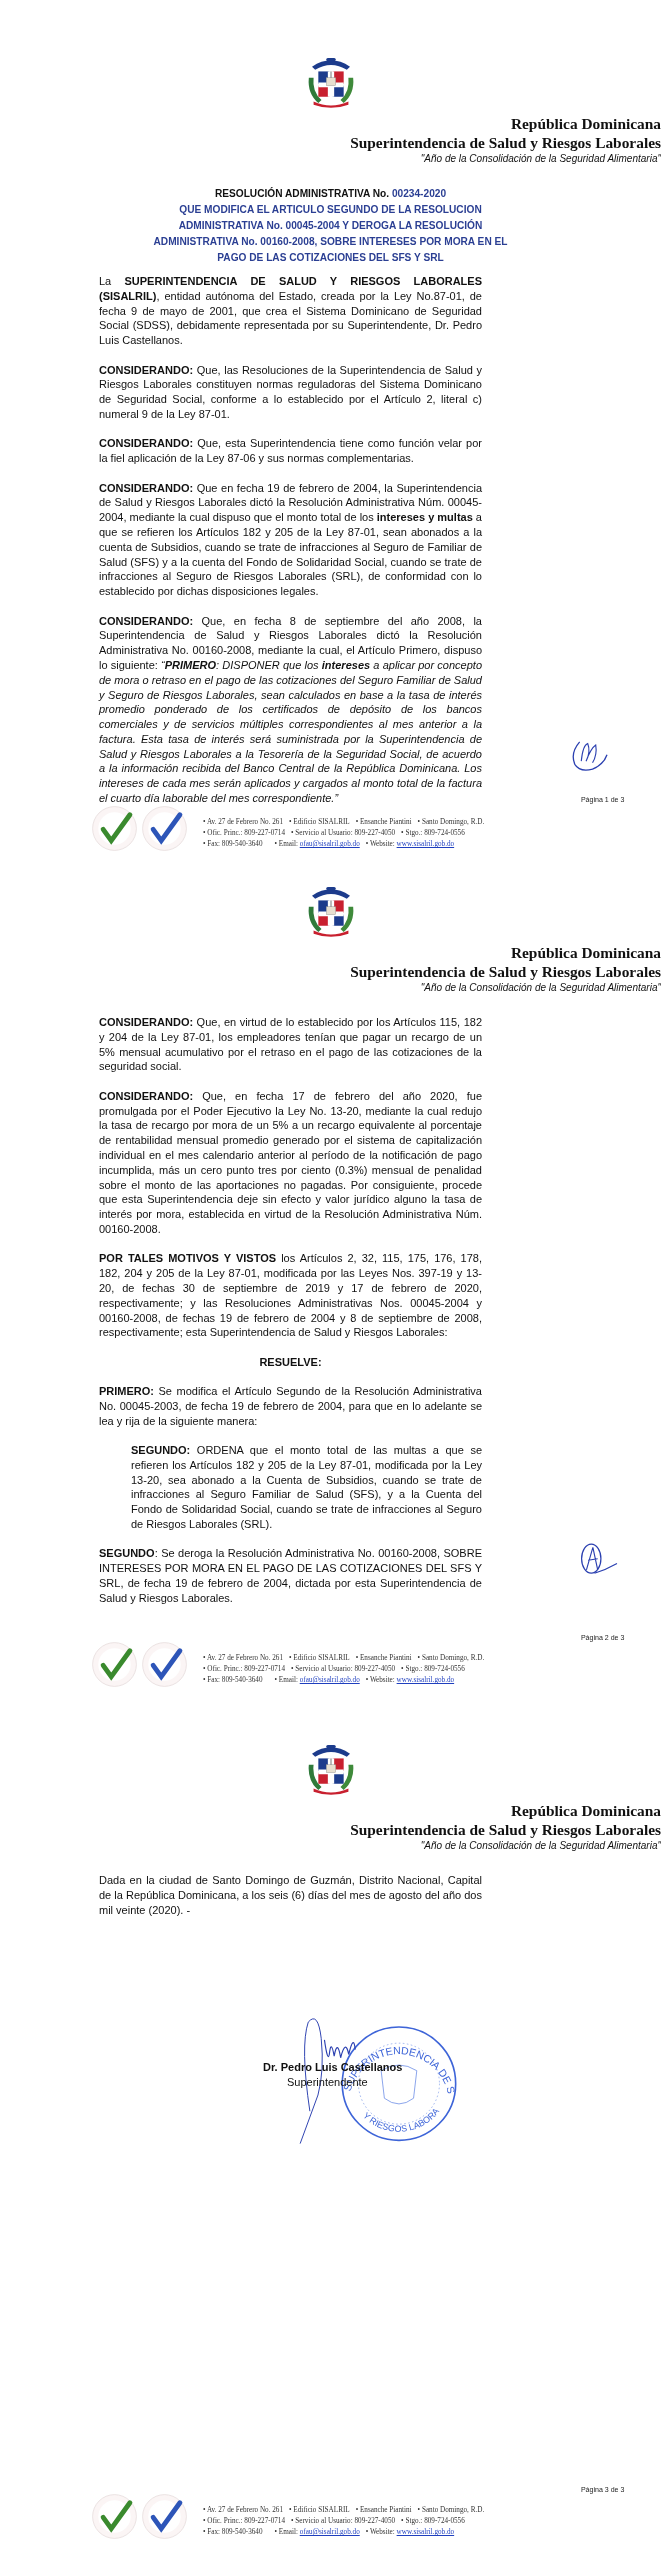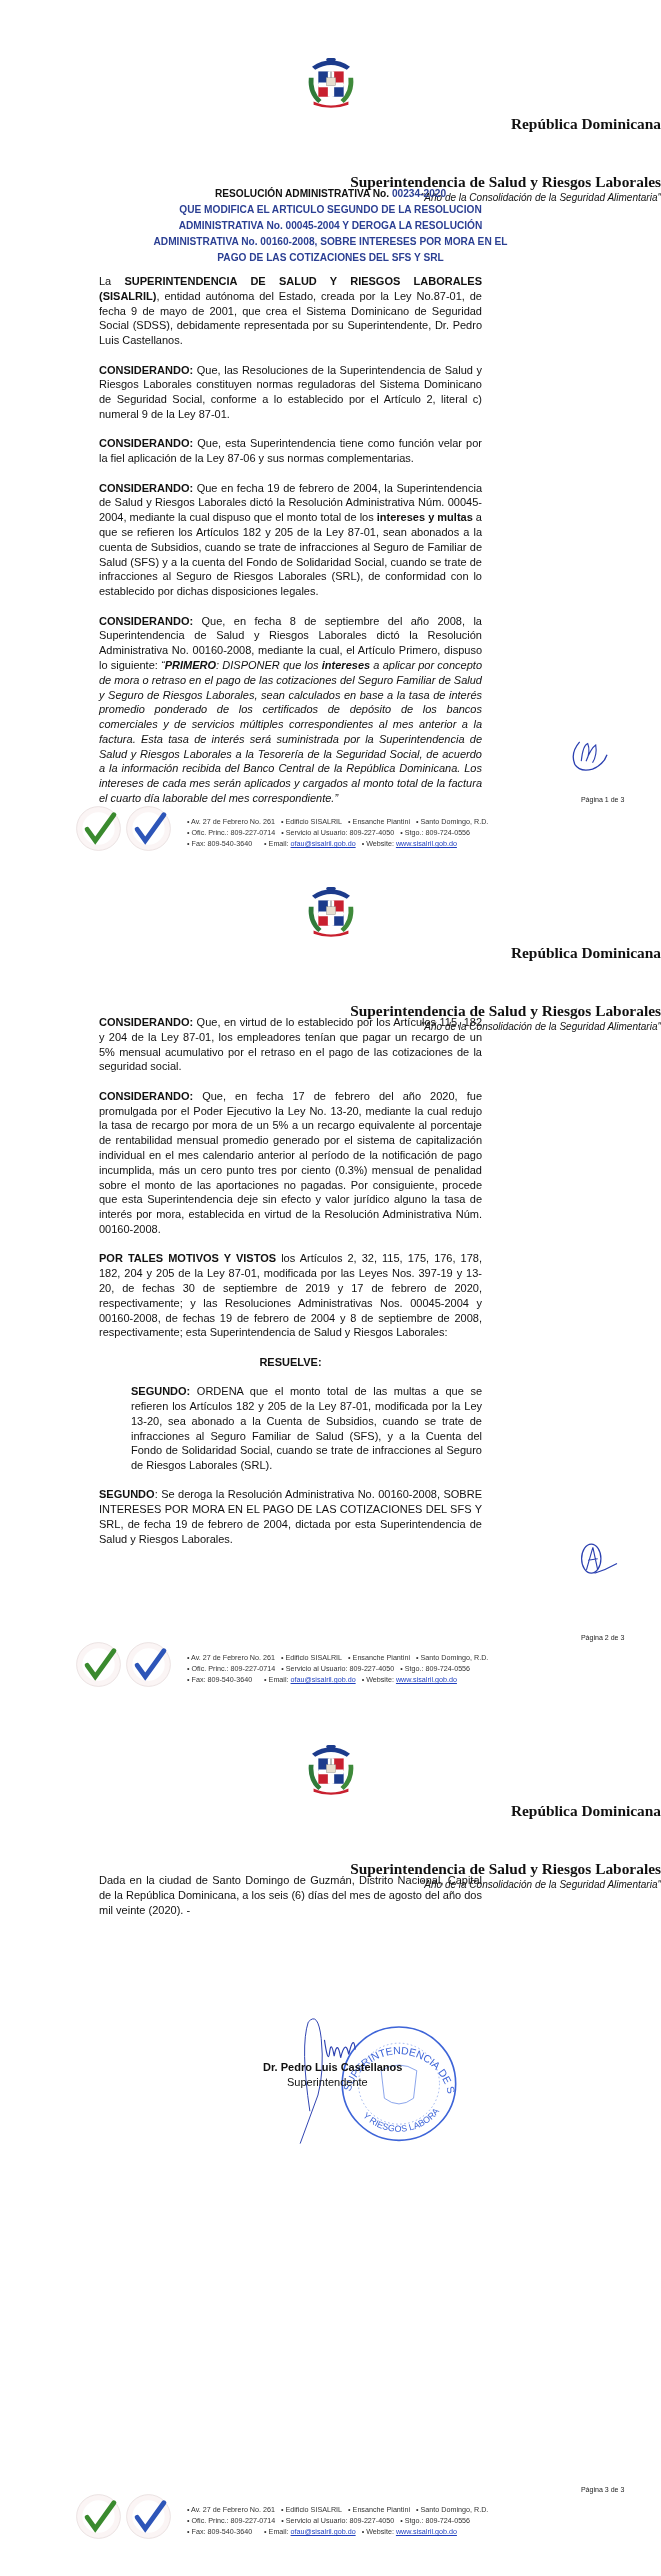--- a/index.html
+++ b/index.html
@@ -11,21 +11,21 @@
     .p3 { top: 1717px; height: 859px; }
 
     .crest { position: absolute; left: 50%; transform: translateX(-50%); width: 52px; height: 57px; }
     .p1 .crest { top: 54px; }
     .p2 .crest, .p3 .crest { top: 24px; }
 
     .head { position: absolute; left: 0; width: 661px; text-align: right; }
     .p1 .head { top: 114px; }
     .p2 .head, .p3 .head { top: 84px; }
     .head .country { font-family: "Liberation Serif", serif; font-weight: bold; font-size: 15.4px; line-height: 19.5px; }
-    .head .agency { font-family: "Liberation Serif", serif; font-weight: bold; font-size: 15.4px; line-height: 18px; margin-top: 39px; }
+    .head .agency { font-family: "Liberation Serif", serif; font-weight: bold; font-size: 15.4px; line-height: 18px; }
     .head .motto { font-style: italic; font-size: 10px; line-height: 13px; }
 
     .title-block { position: absolute; top: 185px; left: 0; width: 661px; text-align: center;
                    font-weight: bold; font-size: 11.8px; line-height: 16px; transform: scaleX(0.86); }
     .title-block .blue { color: #2b3f93; }
     .title-block .navy { color: #1d2a6b; }
 
     .body { position: absolute; left: 99px; width: 383px; font-size: 11px; line-height: 14.8px;
             text-align: justify; }
     .p1 .body { top: 274px; }
@@ -41,21 +41,21 @@
 
     .initials { position: absolute; width: 41px; height: 37px; }
     .p1 .initials { top: 737px; left: 568px; }
     .p2 .initials { top: 682px; left: 578px; }
 
     .pagenum { position: absolute; right: 37px; font-size: 8px; color: #222; transform: scaleX(0.88); transform-origin: right; }
     .p1 .pagenum { top: 795px; }
     .p2 .pagenum, .p3 .pagenum { top: 774px; }
     .p3 .pagenum { top: 768px; }
 
-    .footer { position: absolute; left: 75px; width: 487px; height: 50px; }
+    .footer { position: absolute; left: 91px; width: 487px; height: 50px; font-family: Liberation Serif, serif; }
     .p1 .footer { top: 805px; }
     .p2 .footer { top: 782px; }
     .p3 .footer { top: 776px; }
     .cert { position: absolute; top: 0; width: 47px; height: 47px; }
     .cert.c1 { left: 0; }
     .cert.c2 { left: 50px; }
     .footer-lines { position: absolute; left: 112px; top: 11.4px; font-size: 7.8px; line-height: 11px; color: #333; white-space: nowrap; transform: scaleX(0.92); transform-origin: left; }
     .footer-lines a { color: #1f3fbf; text-decoration: underline; }
     .sep { margin-left: 6.5px; }
 
@@ -167,20 +167,23 @@
     <p>
       <b>CONSIDERANDO:</b><span> Que, en virtud de lo establecido por los Artículos 115, 182 y 204 de la Ley 87-01, los empleadores tenían que pagar un recargo de un 5% mensual acumulativo por el retraso en el pago de las cotizaciones de la seguridad social.</span>
     </p>
     <p>
       <b>CONSIDERANDO:</b><span> Que, en fecha 17 de febrero del año 2020, fue promulgada por el Poder Ejecutivo la Ley No. 13-20, mediante la cual redujo la tasa de recargo por mora de un 5% a un recargo equivalente al porcentaje de rentabilidad mensual promedio generado por el sistema de capitalización individual en el mes calendario anterior al período de la notificación de pago incumplida, más un cero punto tres por ciento (0.3%) mensual de penalidad sobre el monto de las aportaciones no pagadas. Por consiguiente, procede que esta Superintendencia deje sin efecto y valor jurídico alguno la tasa de interés por mora, establecida en virtud de la Resolución Administrativa Núm. 00160-2008.</span>
     </p>
     <p>
       <b>POR TALES MOTIVOS Y VISTOS</b><span> los Artículos 2, 32, 115, 175, 176, 178, 182, 204 y 205 de la Ley 87-01, modificada por las Leyes Nos. 397-19 y 13-20, de fechas 30 de septiembre de 2019 y 17 de febrero de 2020, respectivamente; y las Resoluciones Administrativas Nos. 00045-2004 y 00160-2008, de fechas 19 de febrero de 2004 y 8 de septiembre de 2008, respectivamente; esta Superintendencia de Salud y Riesgos Laborales:</span>
     </p>
     <p class="center">RESUELVE:</p>
+    <p>
+      <b>PRIMERO:</b><span> Se modifica el Artículo Segundo de la Resolución Administrativa No. 00045-2003, de fecha 19 de febrero de 2004, para que en lo adelante se lea y rija de la siguiente manera:</span>
+    </p>
     <p class="indent">
       <b>SEGUNDO:</b><span> ORDENA que el monto total de las multas a que se refieren los Artículos 182 y 205 de la Ley 87-01, modificada por la Ley 13-20, sea abonado a la Cuenta de Subsidios, cuando se trate de infracciones al Seguro Familiar de Salud (SFS), y a la Cuenta del Fondo de Solidaridad Social, cuando se trate de infracciones al Seguro de Riesgos Laborales (SRL).</span>
     </p>
     <p>
       <b>SEGUNDO</b><span>: Se deroga la Resolución Administrativa No. 00160-2008, SOBRE INTERESES POR MORA EN EL PAGO DE LAS COTIZACIONES DEL SFS Y SRL, de fecha 19 de febrero de 2004, dictada por esta Superintendencia de Salud y Riesgos Laborales.</span>
     </p>
   </div>
 
   <svg class="initials" viewBox="0 0 50 46">
     <ellipse cx="16" cy="22" rx="12" ry="18" fill="none" stroke="#2a3fb0" stroke-width="1.5"></ellipse>

